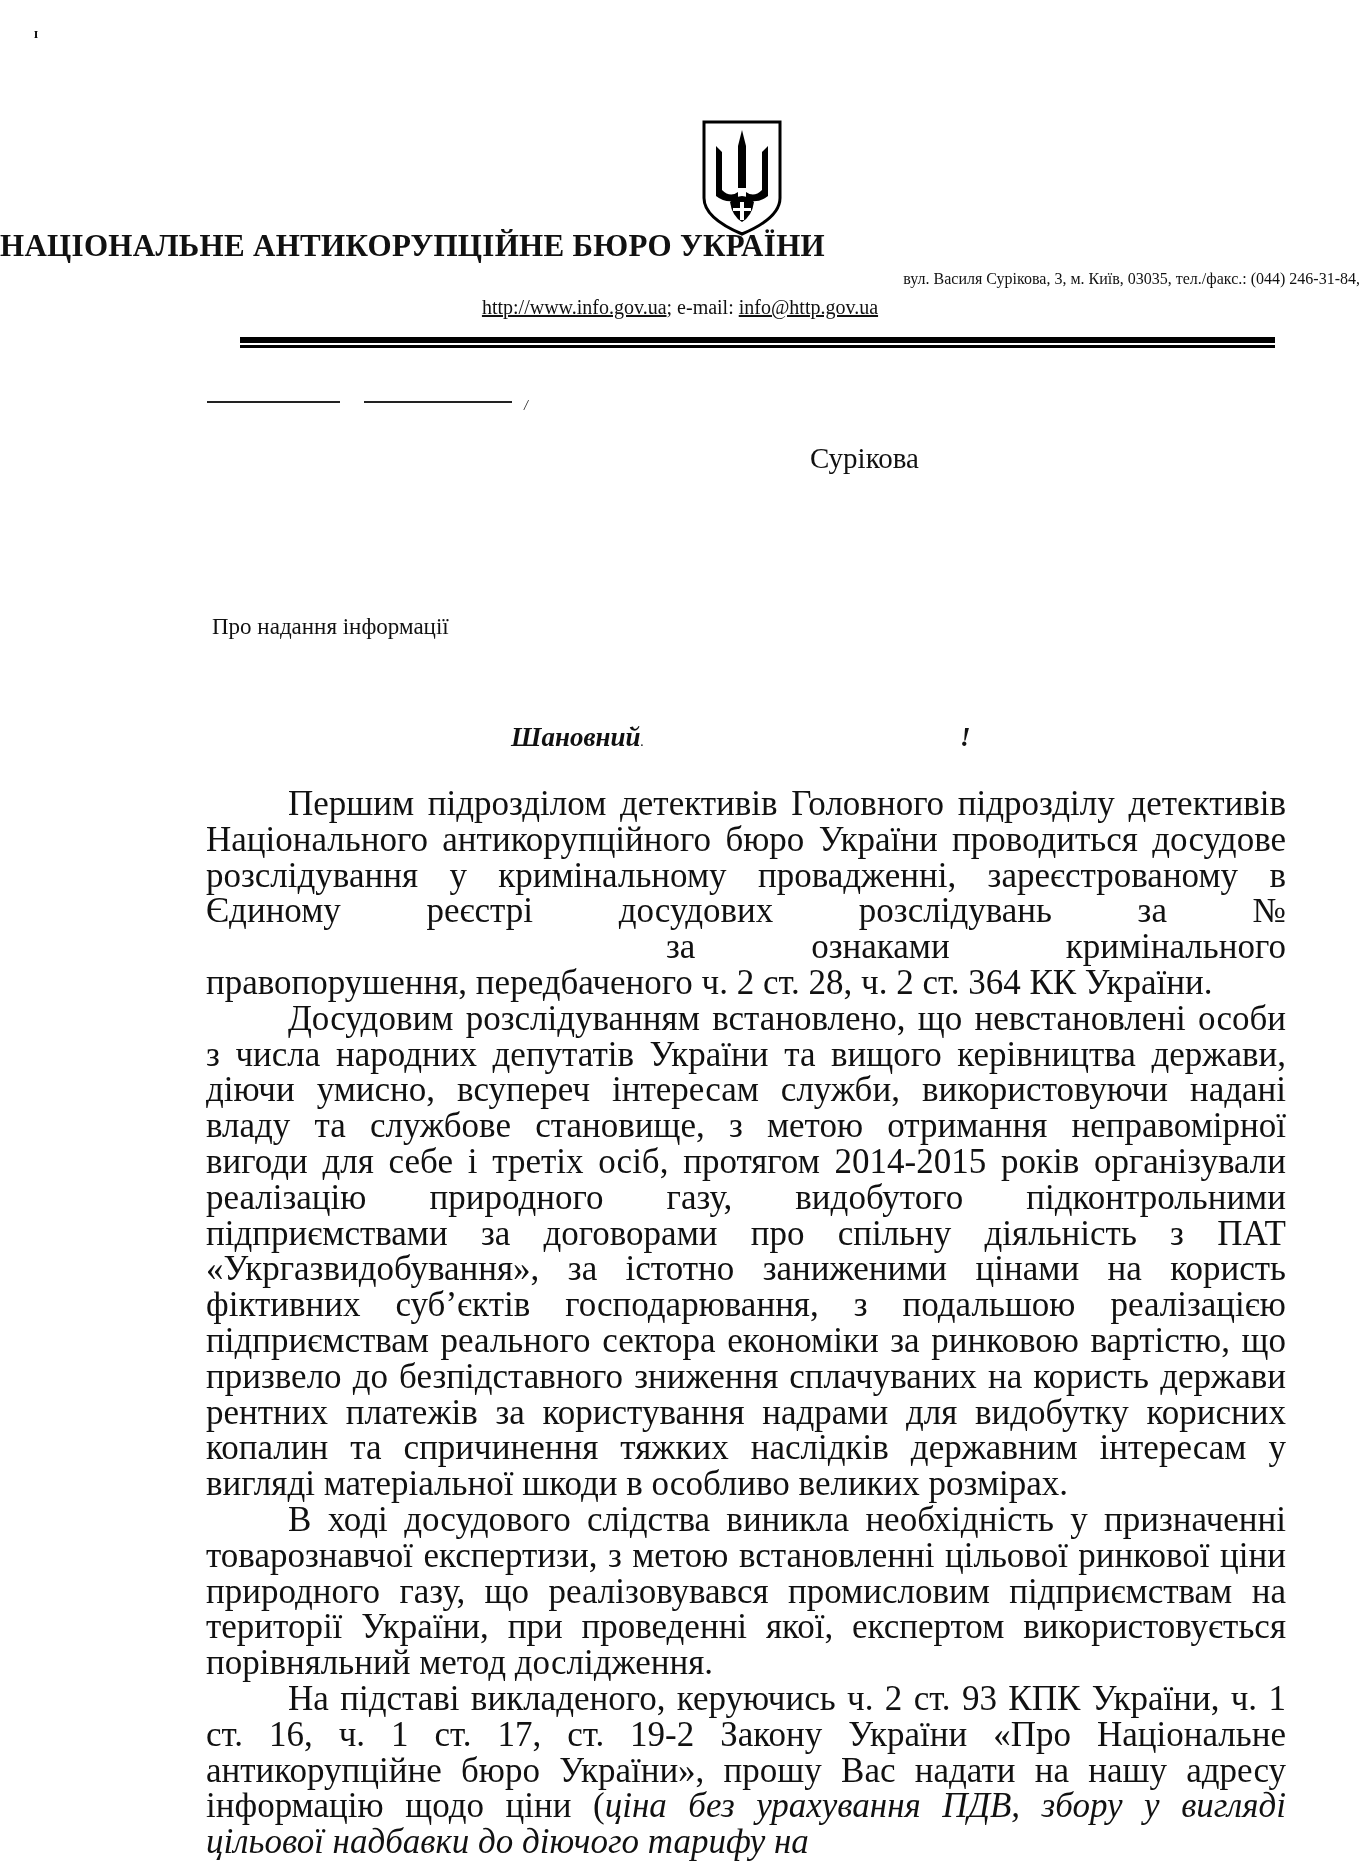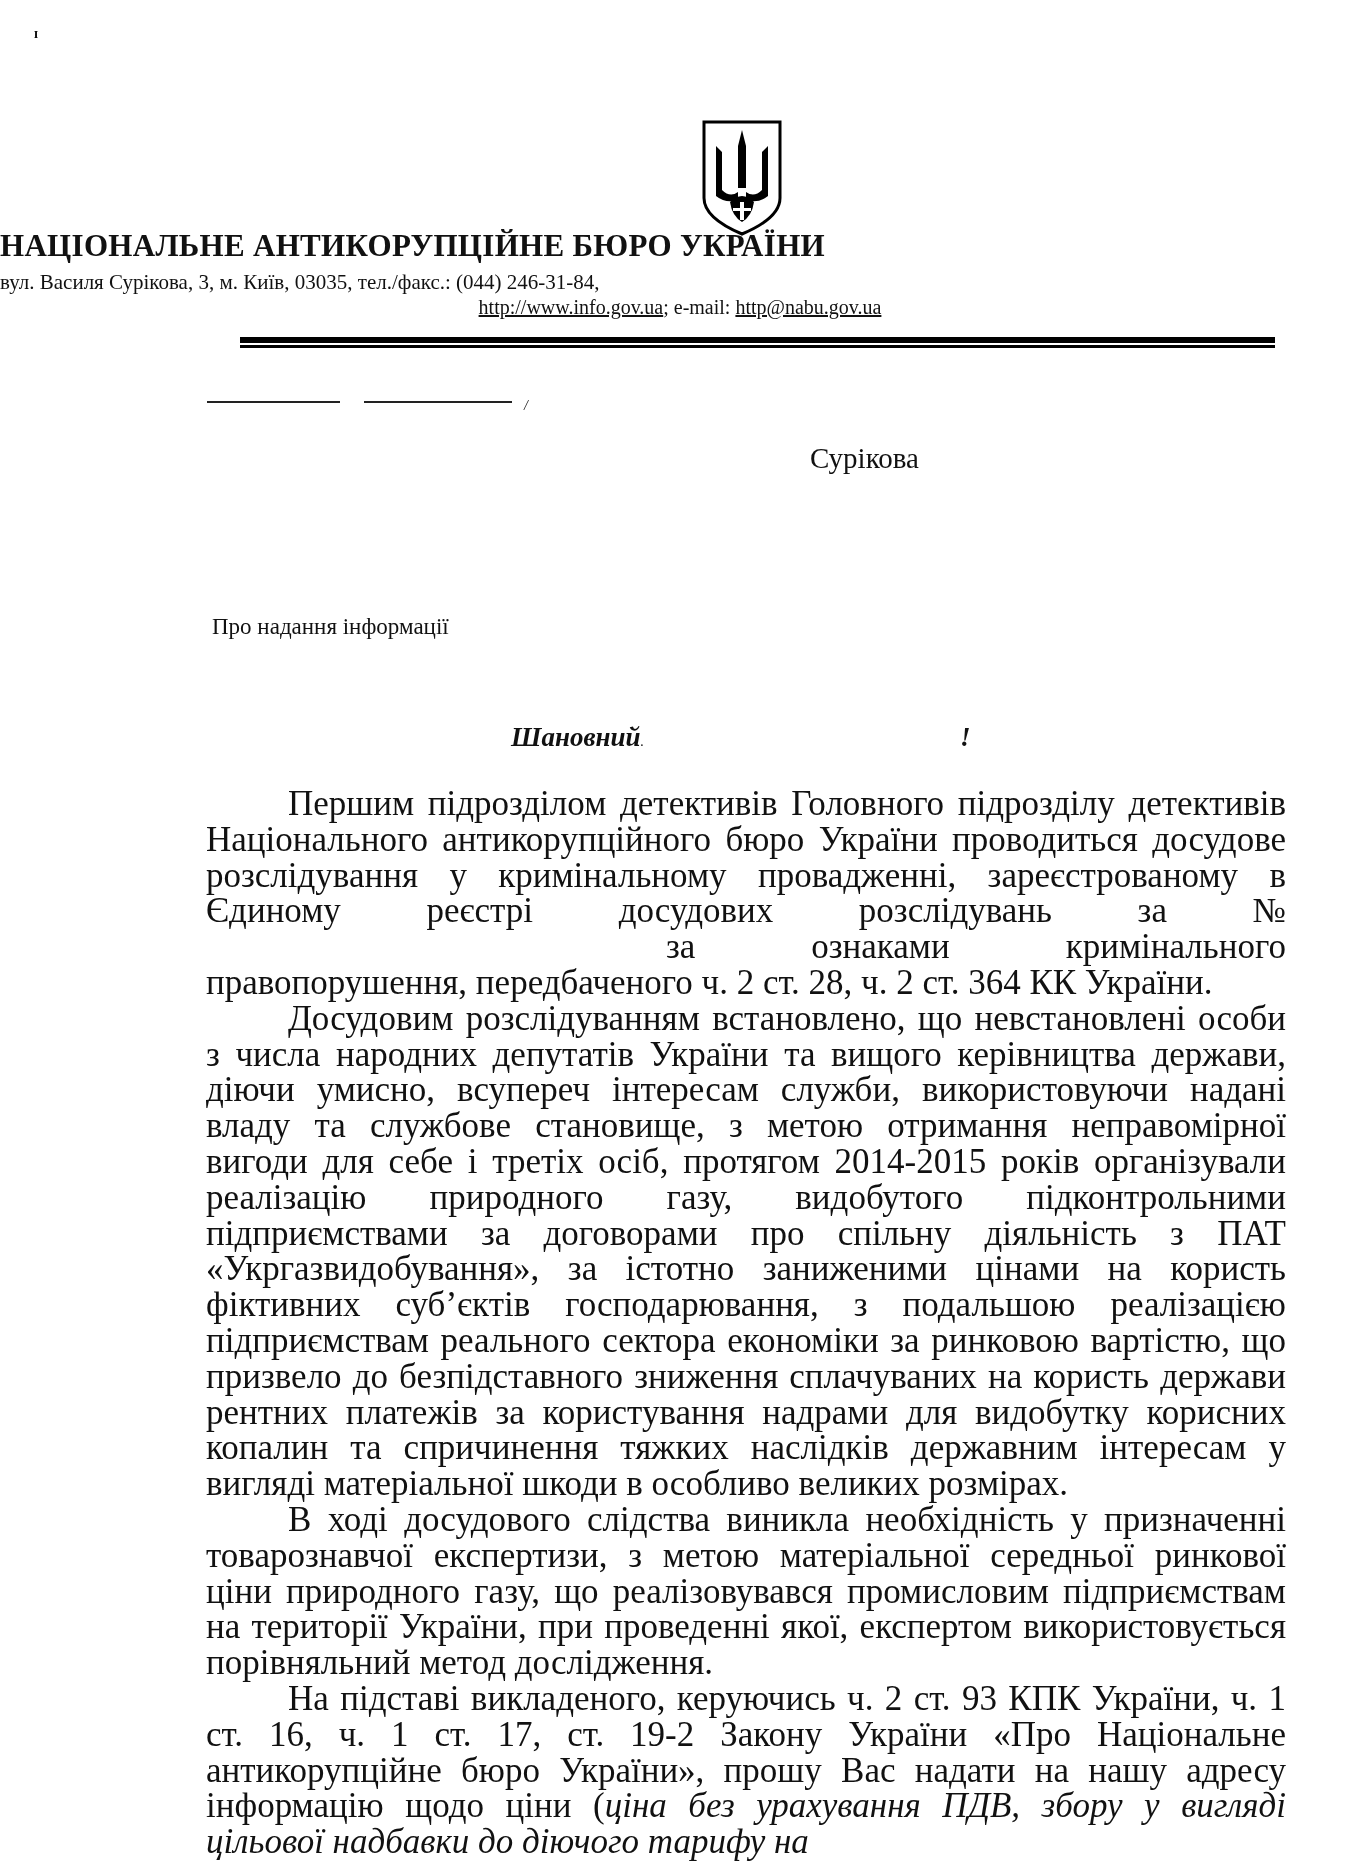--- a/index.html
+++ b/index.html
@@ -2,21 +2,21 @@
 <html><head>
 <meta charset="utf-8">
 <style>
   html, body { margin:0; padding:0; background:#ffffff; }
   body { width:1360px; height:1871px; position:relative; overflow:hidden;
          font-family:"Liberation Serif", serif; color:#111; }
   .abs { position:absolute; }
   .stray { left:34px; top:26px; font-size:14px; font-weight:bold; }
   .emblem { left:700px; top:118px; width:84px; height:118px; }
   .org-name { left:0; width:1360px; top:228px; font-size:31px; font-weight:bold; letter-spacing:0.3px; }
-  .address { left:0; width:1360px; top:270px; text-align:left; font-size:21px; }
+  .address { left:0; width:1360px; top:270px; text-align:right; font-size:16px; }
   .links { left:0; width:1360px; top:296px; text-align:center; font-size:20px; }
   .links a { color:#111; text-decoration:underline; }
   .rule-thick { left:240px; top:337px; width:1035px; height:6px; background:#000; }
   .rule-thin { left:240px; top:345px; width:1035px; height:3px; background:#000; }
   .blank1 { left:207px; top:401px; width:133px; height:2px; background:#222; }
   .blank2 { left:364px; top:401px; width:148px; height:2px; background:#222; }
   .tick { left:524px; top:398px; font-size:14px; font-style:italic; }
   .addressee { left:810px; top:442px; font-size:29px; }
   .subject { left:212px; top:614px; font-size:23px; }
   .greeting { left:511px; top:722px; font-size:27px; font-weight:bold; font-style:italic; }
@@ -37,34 +37,34 @@
   <path d="M16 28 L22 34 L22 72 Q30 80 38 74 L38 82 Q26 86 16 78 Z" fill="#000"></path>
   <path d="M68 28 L62 34 L62 72 Q54 80 46 74 L46 82 Q58 86 68 78 Z" fill="#000"></path>
   <path d="M30 84 Q42 72 54 84 Q52 98 42 104 Q32 98 30 84 Z" fill="#000"></path>
   <rect x="40" y="84" width="4" height="18" fill="#fff"></rect>
   <rect x="33" y="90" width="18" height="3" fill="#fff"></rect>
 </svg>
 
 <div class="abs org-name">НАЦІОНАЛЬНЕ АНТИКОРУПЦІЙНЕ БЮРО УКРАЇНИ</div>
 <div class="abs address">вул. Василя Сурікова, 3, м. Київ, 03035, тел./факс.: (044) 246-31-84,</div>
 <div class="abs links">
-  <a>http://www.info.gov.ua</a><span>; e-mail: </span><a>http@nabu.gov.ua</a>
+  <a>http://www.info.gov.ua</a><span>; e-mail: </span><a>info@http.gov.ua</a>
 </div>
 
 <div class="abs rule-thick"></div>
 <div class="abs rule-thin"></div>
 
 <div class="abs blank1"></div>
 <div class="abs blank2"></div>
 <div class="abs tick">/</div>
 
 <div class="abs addressee">Сурікова</div>
 <div class="abs subject">Про надання інформації</div>
 
 <div class="abs greeting"><span>Шановний</span><span style="font-weight:normal;font-size:14px">.</span></div>
 <div class="abs greeting-excl">!</div>
 
 <div class="abs body-text">
   <p><span>Першим підрозділом детективів Головного підрозділу детективів Національного антикорупційного бюро України проводиться досудове розслідування у кримінальному провадженні, зареєстрованому в Єдиному реєстрі досудових розслідувань за №</span><span class="nospace"></span><span>за ознаками кримінального правопорушення, передбаченого ч. 2 ст. 28, ч. 2 ст. 364 КК України.</span></p>
   <p>Досудовим розслідуванням встановлено, що невстановлені особи з числа народних депутатів України та вищого керівництва держави, діючи умисно, всупереч інтересам служби, використовуючи надані владу та службове становище, з метою отримання неправомірної вигоди для себе і третіх осіб, протягом 2014-2015 років організували реалізацію природного газу, видобутого підконтрольними підприємствами за договорами про спільну діяльність з ПАТ «Укргазвидобування», за істотно заниженими цінами на користь фіктивних суб’єктів господарювання, з подальшою реалізацією підприємствам реального сектора економіки за ринковою вартістю, що призвело до безпідставного зниження сплачуваних на користь держави рентних платежів за користування надрами для видобутку корисних копалин та спричинення тяжких наслідків державним інтересам у вигляді матеріальної шкоди в особливо великих розмірах.</p>
-  <p>В ході досудового слідства виникла необхідність у призначенні товарознавчої експертизи, з метою матеріальної середньої ринкової ціни природного газу, що реалізовувався промисловим підприємствам на території України, при проведенні якої, експертом використовується порівняльний метод дослідження.</p>
+  <p>В ході досудового слідства виникла необхідність у призначенні товарознавчої експертизи, з метою встановленні цільової ринкової ціни природного газу, що реалізовувався промисловим підприємствам на території України, при проведенні якої, експертом використовується порівняльний метод дослідження.</p>
   <p><span>На підставі викладеного, керуючись ч. 2 ст. 93 КПК України, ч. 1 ст. 16, ч. 1 ст. 17, ст. 19-2 Закону України «Про Національне антикорупційне бюро України», прошу Вас надати на нашу адресу інформацію щодо ціни (</span><em>ціна без урахування ПДВ, збору у вигляді цільової надбавки до діючого тарифу на</em></p>
 </div>
 
 </body></html>

